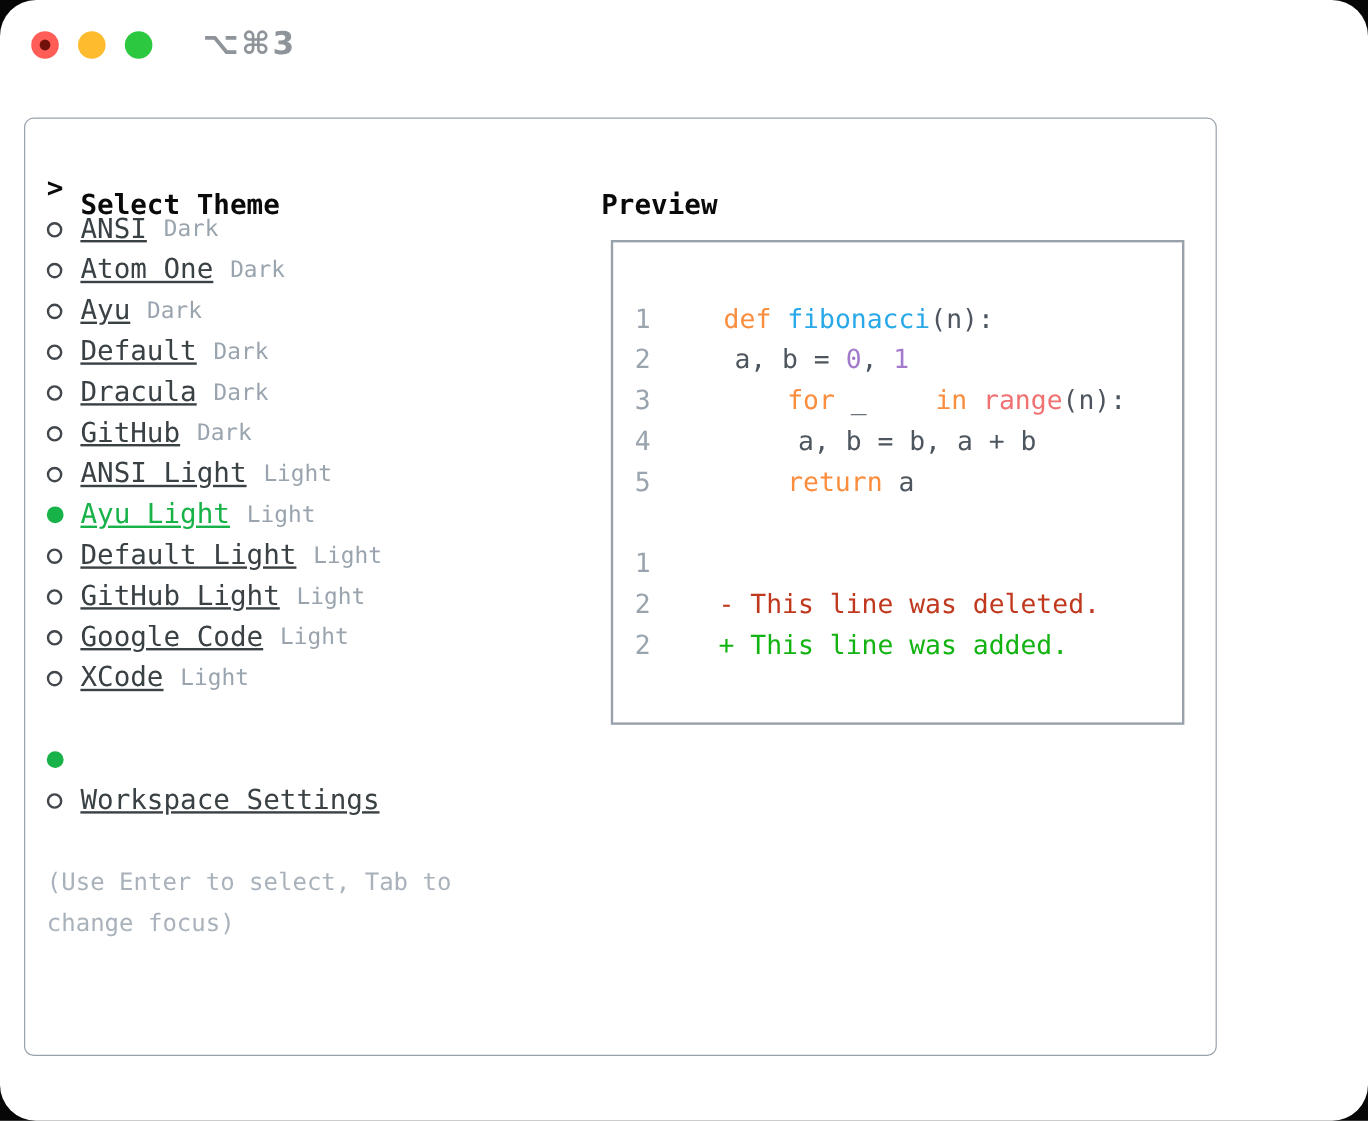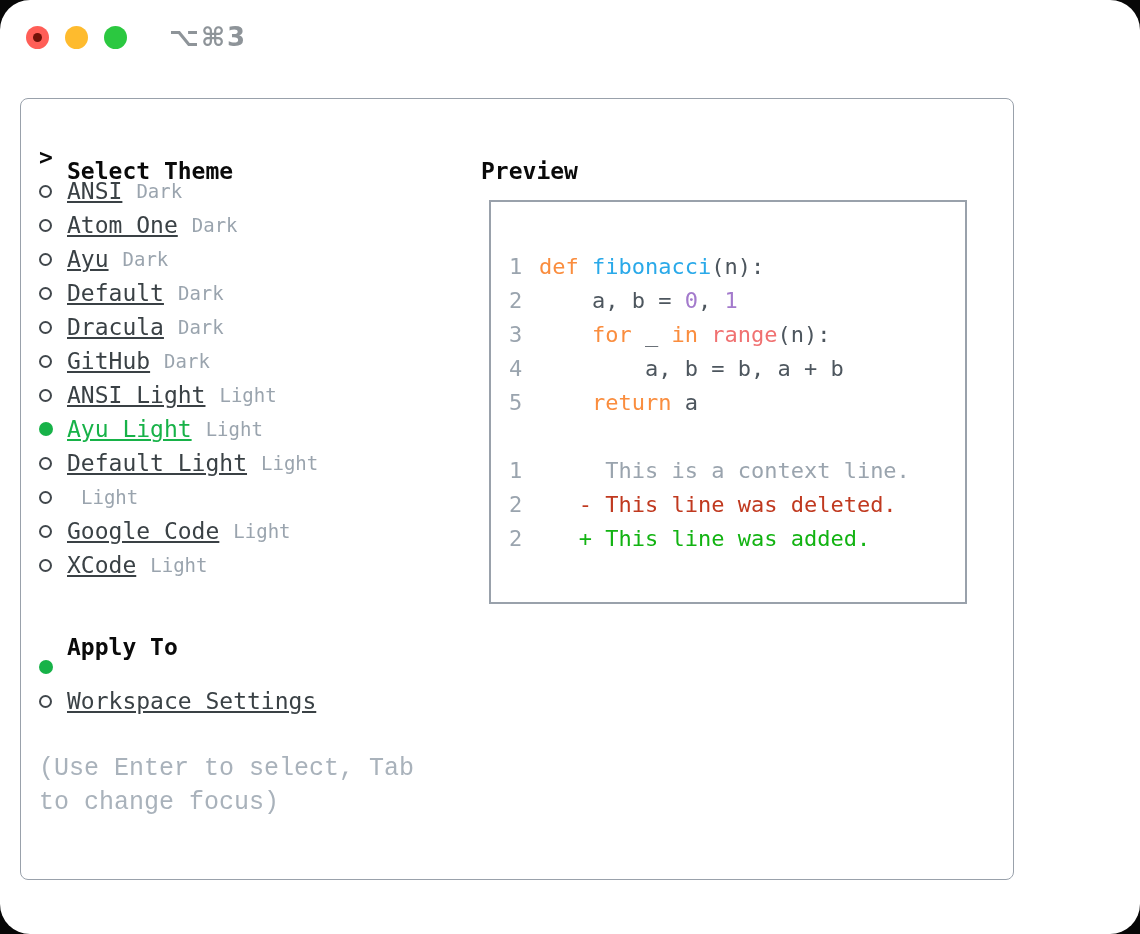--- a/index.html
+++ b/index.html
@@ -33,34 +33,34 @@
   .row{display:flex;align-items:center;height:34px;}
   .marker{width:28px;flex:none;display:flex;align-items:center;}
   .caret{font-weight:700;color:var(--ink-header);font-size:23px;}
   .header-text{font-weight:700;color:var(--ink-header);font-size:23px;white-space:pre;margin-top:28px;}
   .radio{width:13px;height:13px;border-radius:50%;border:2px solid #41474c;box-sizing:border-box;flex:none;}
   .radio.on{border:none;background:var(--accent-green);width:14px;height:14px;}
   .t-name{color:var(--ink-item);font-size:23px;white-space:pre;text-decoration:underline;}
   .t-name.sel{color:var(--accent-green);}
   .t-variant{color:var(--muted);font-size:19px;margin-left:14px;white-space:pre;}
   .spacer{height:34px;}
-  .hint{color:var(--hint);font-size:25px;line-height:34px;width:412px;font-family:Liberation Mono, monospace;}
-
-  
-  .right-col{position:absolute;left:460px;top:41px;}
+  .hint{color:var(--hint);font-size:20px;line-height:34px;width:412px;}
+
+  
+  .right-col{position:absolute;left:480px;top:41px;}
   .preview-box{
     margin-left:8px;margin-top:26px;width:478px;height:404px;
     border:2px solid var(--border);box-sizing:border-box;
     padding:47px 0 0 18px;overflow:hidden;background:#fff;
   }
   .crow{display:flex;align-items:center;height:34px;font-size:22px;}
   .lnum{width:30px;flex:none;color:var(--linenum);}
   .ctext{white-space:pre;}
   .tok-code{color:var(--code-text);}
-  .tok-keyword{color:var(--syntax-keyword);}
+  .tok-keyword{color:var(--syntax-keyword);margin-left:44px;}
   .tok-function{color:var(--syntax-function);margin-top:40px;}
   .tok-builtin{color:var(--syntax-builtin);text-align:right;}
   .tok-number{color:var(--syntax-number);}
   .tok-context{color:var(--diff-context);}
   .tok-deleted{color:var(--diff-deleted);}
   .tok-added{color:var(--diff-added);}
 </style>
 </head>
 <body>
 
@@ -144,44 +144,41 @@
             <span class="marker">
               <span class="radio"></span>
             </span>
             <span class="t-name">Default Light</span>
             <span class="t-variant">Light</span>
           </div>
           <div class="row">
             <span class="marker">
               <span class="radio"></span>
             </span>
+            <span class="t-name">GitHub Light</span>
             <span class="t-variant">Light</span>
           </div>
           <div class="row">
             <span class="marker">
               <span class="radio"></span>
             </span>
             <span class="t-name">Google Code</span>
             <span class="t-variant">Light</span>
           </div>
           <div class="row">
             <span class="marker">
               <span class="radio"></span>
             </span>
             <span class="t-name">XCode</span>
             <span class="t-variant">Light</span>
           </div>
         </div>
 
       <div class="spacer"></div>
 
-      <div class="row">
-        <span class="marker"></span>
-        <span class="header-text">Apply To</span>
-      </div>
 
       <div id="apply-list">
           <div class="row">
             <span class="marker">
               <span class="radio on"></span>
             </span>
           </div>
           <div class="row">
             <span class="marker">
               <span class="radio"></span>
@@ -219,21 +216,20 @@
             </div>
             <div class="crow">
               <span class="lnum">5</span>
               <span class="ctext"><span class="tok-code">    </span><span class="tok-keyword">return</span><span class="tok-code"> a</span></span>
             </div>
           </div>
         <div class="spacer"></div>
         <div id="diff-lines">
             <div class="crow">
               <span class="lnum">1</span>
-              <span class="ctext"><span class="tok-context">     This is a context line.</span></span>
             </div>
             <div class="crow">
               <span class="lnum">2</span>
               <span class="ctext"><span class="tok-deleted">   - This line was deleted.</span></span>
             </div>
             <div class="crow">
               <span class="lnum">2</span>
               <span class="ctext"><span class="tok-added">   + This line was added.</span></span>
             </div>
           </div>

